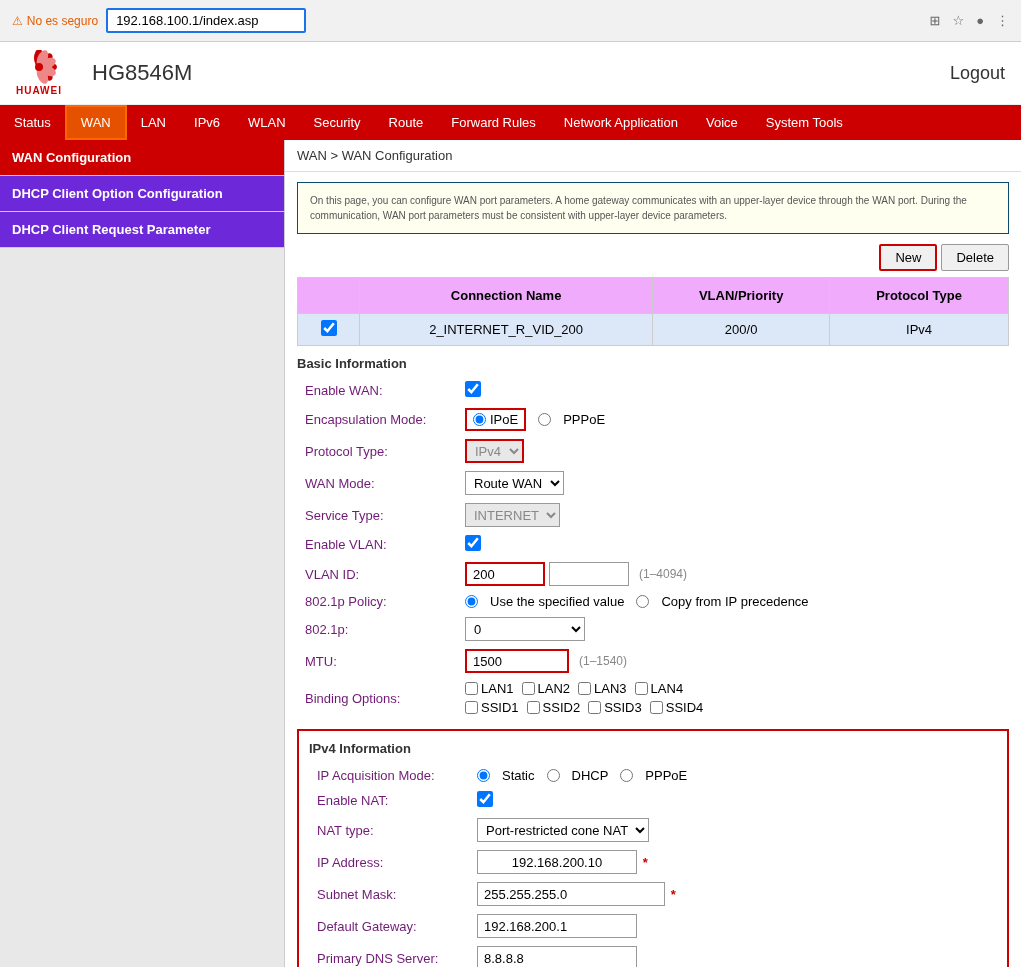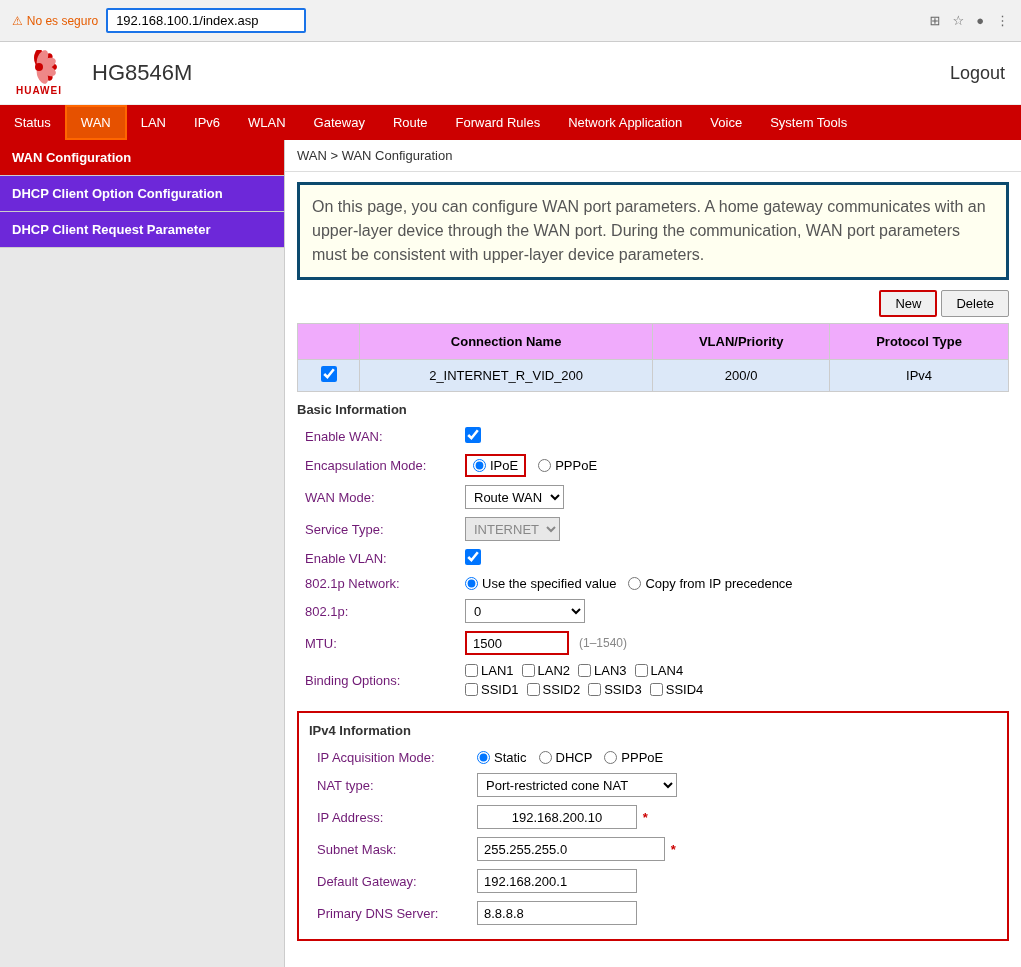--- a/index.html
+++ b/index.html
@@ -123,24 +123,24 @@
     .breadcrumb {
       padding: 8px 12px;
       font-size: 13px;
       color: #333;
       border-bottom: 1px solid #ddd;
     }
 
     
     .info-box {
       background: #fffff0;
-      border: 3px solid #0c4a6e;
+      border: 1px solid #0c4a6e;
       margin: 10px 12px;
       padding: 10px 12px;
-      font-size: 16px;
+      font-size: 10px;
       color: #555;
       line-height: 1.5;
     }
 
     
     .table-area {
       margin: 0 12px;
     }
     .action-row {
       display: flex;
@@ -230,21 +230,21 @@
     }
 
     .radio-group {
       display: flex;
       align-items: center;
       gap: 12px;
     }
     .radio-item {
       display: flex;
       align-items: center;
-      gap: 4px;
+      gap: 12px;
     }
     .radio-highlighted {
       border: 2px solid #cc0000;
       padding: 2px 6px;
       display: inline-flex;
       align-items: center;
       gap: 4px;
     }
 
     .checkbox {
@@ -360,21 +360,21 @@
     <span class="brand-name">HG8546M</span>
     <span class="logout-btn">Logout</span>
   </div>
 
   <div class="nav">
     <div class="nav-item">Status</div>
     <div class="nav-item wan-active">WAN</div>
     <div class="nav-item">LAN</div>
     <div class="nav-item">IPv6</div>
     <div class="nav-item">WLAN</div>
-    <div class="nav-item">Gateway</div>
+    <div class="nav-item">Security</div>
     <div class="nav-item">Route</div>
     <div class="nav-item">Forward Rules</div>
     <div class="nav-item">Network Application</div>
     <div class="nav-item">Voice</div>
     <div class="nav-item">System Tools</div>
   </div>
 
   <div class="content-area">
 
     <div class="sidebar">
@@ -433,20 +433,28 @@
                     <label>IPoE</label>
                   </span>
                   <div class="radio-item">
                     <input type="radio" name="encap" style="">
                     <label>PPPoE</label>
                   </div>
                 </div>
               </td>
             </tr>
             <tr>
+              <td>Protocol Type:</td>
+              <td>
+                <select class="form-select grayed highlighted">
+                  <option>IPv4</option>
+                </select>
+              </td>
+            </tr>
+            <tr>
               <td>WAN Mode:</td>
               <td>
                 <select class="form-select">
                   <option>Route WAN</option>
                 </select>
               </td>
             </tr>
             <tr>
               <td>Service Type:</td>
               <td>
@@ -455,21 +463,31 @@
                 </select>
               </td>
             </tr>
             <tr>
               <td>Enable VLAN:</td>
               <td>
                 <input type="checkbox" class="checkbox" checked="" style="">
               </td>
             </tr>
             <tr>
-              <td>802.1p Network:</td>
+              <td>VLAN ID:</td>
+              <td>
+                <div class="vlan-row">
+                  <input type="text" class="form-input vlan-input" value="200" style="width: 80px;">
+                  <input type="text" class="form-input" value="" style="width: 80px;">
+                  <span class="hint-text">(1–4094)</span>
+                </div>
+              </td>
+            </tr>
+            <tr>
+              <td>802.1p Policy:</td>
               <td>
                 <div class="radio-group">
                   <div class="radio-item">
                     <input type="radio" name="policy" checked="" style="">
                     <label>Use the specified value</label>
                   </div>
                   <div class="radio-item">
                     <input type="radio" name="policy" style="">
                     <label>Copy from IP precedence</label>
                   </div>
@@ -557,23 +575,29 @@
                     <label>DHCP</label>
                   </div>
                   <div class="radio-item">
                     <input type="radio" name="acquisition" style="">
                     <label>PPPoE</label>
                   </div>
                 </div>
               </td>
             </tr>
             <tr>
+              <td>Enable NAT:</td>
+              <td>
+                <input type="checkbox" class="checkbox" checked="" style="">
+              </td>
+            </tr>
+            <tr>
               <td>NAT type:</td>
               <td>
-                <select class="form-select" style="width:200px;">
+                <select class="form-select" style="width:172px;">
                   <option>Port-restricted cone NAT</option>
                 </select>
               </td>
             </tr>
             <tr>
               <td>IP Address:</td>
               <td>
                 <input type="text" class="form-input" value="192.168.200.10" style="width: 160px; text-align: center;">
                 <span style="color:#cc0000; font-weight:bold; margin-left:2px;">*</span>
               </td>

